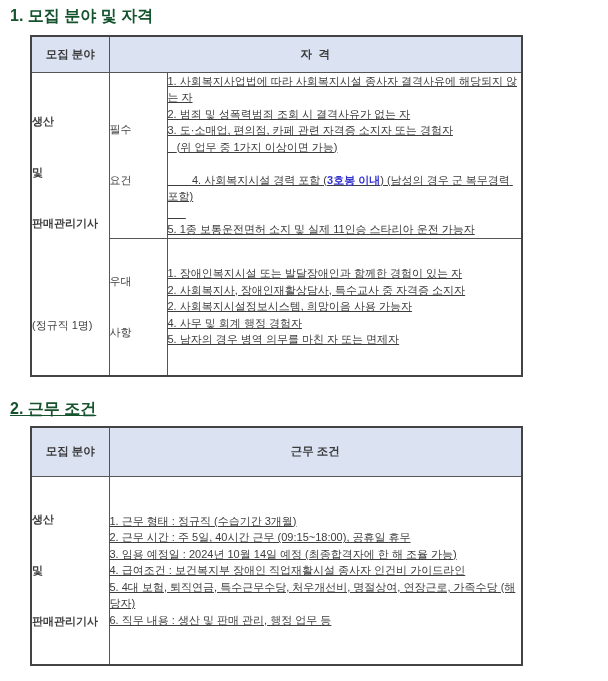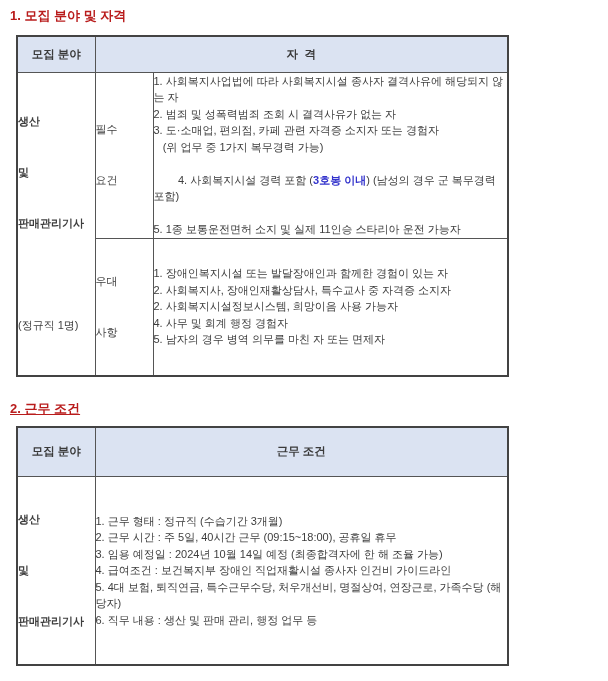--- a/index.html
+++ b/index.html
@@ -6,32 +6,32 @@
   body {
     width:608px; height:681px;
     background:#ffffff;
     font-family:"Liberation Sans","DejaVu Sans",sans-serif;
     color:#3d3d3d;
     font-size:11px;
     overflow:hidden;
   }
   .sec-title {
     font-weight:bold;
-    font-size:13px;
-    color:#b91c1c;
+    font-size:16px;
+    color:#14532d;
     line-height:20px;
     white-space:pre;
   }
   .sec-title.t1 { margin:6px 0 9px 10px; }
   .sec-title.t2 { margin:22px 0 7px 10px;text-decoration:underline; }
   .sec-title.t3 { margin:14px 0 7px 10px; }
 
   table.doc {
     border-collapse:collapse;
-    margin-left:16px;
+    margin-left:30px;
     width:493px;
     table-layout:fixed;
     border:2px solid #434343;
   }
   table.doc th, table.doc td {
     border:1px solid #555555;
     padding:0;
     vertical-align:middle;
   }
   table.doc th {
@@ -46,20 +46,21 @@
     text-align:left;
     line-height:17px;
     white-space:pre;
   }
   .field-cell .bold, .bold { font-weight:bold; }
   .field-cell .gap { height:17px; }
   .items-cell { padding:5px 4px 5px 8px; }
   .items-cell .ln {
     line-height:16.5px;
     white-space:pre-wrap;
+    text-decoration:underline;
   }
   .blue { color:#3333cc; font-weight:bold; }
 </style>
 </head>
 <body>
 
 <div class="sec-title t1">1. 모집 분야 및 자격</div>
 
 <table class="doc">
   <colgroup>
@@ -81,21 +82,21 @@
       <div>(정규직 1명)</div>
     </td>
     <td class="label-cell">
       <div>필수</div>
       <div>요건</div>
     </td>
     <td class="items-cell">
       <div class="ln">1. 사회복지사업법에 따라 사회복지시설 종사자 결격사유에 해당되지 않는 자</div>
       <div class="ln">2. 범죄 및 성폭력범죄 조회 시 결격사유가 없는 자</div>
       <div class="ln">3. 도·소매업, 편의점, 카페 관련 자격증 소지자 또는 경험자</div>
-      <div class="ln">   (위 업무 중 1가지 복무경력 가능)</div>
+      <div class="ln">   (위 업무 중 1가지 이상이면 가능)</div>
       <div class="ln">
         <span>4. 사회복지시설 경력 포함 (</span><span class="blue">3호봉 이내</span><span>) (남성의 경우 군 복무경력 포함)</span>
       </div>
       <div class="ln">5. 1종 보통운전면허 소지 및 실제 11인승 스타리아 운전 가능자</div>
     </td>
   </tr>
   <tr style="height:106px">
     <td class="label-cell">
       <div>우대</div>
       <div>사항</div>

